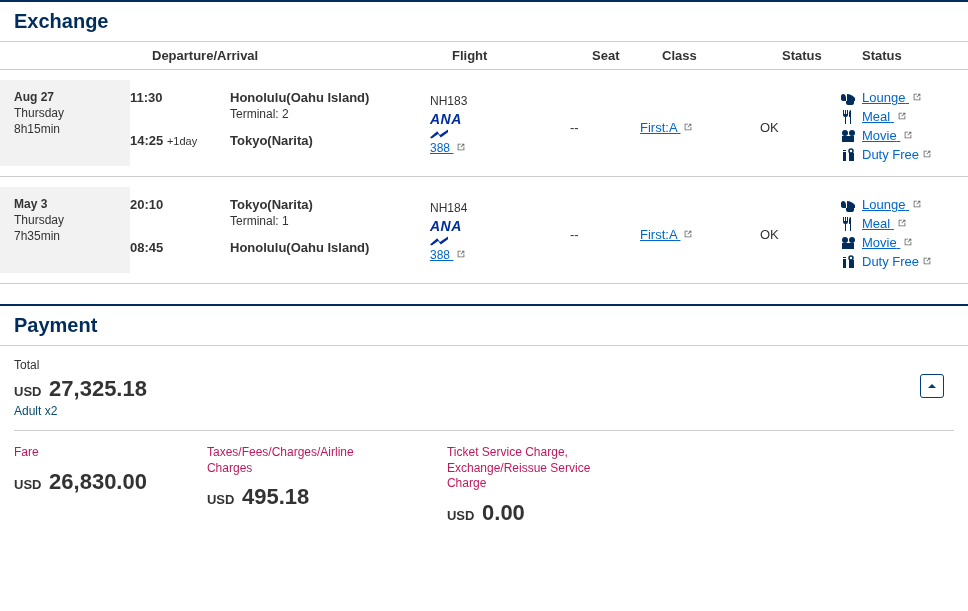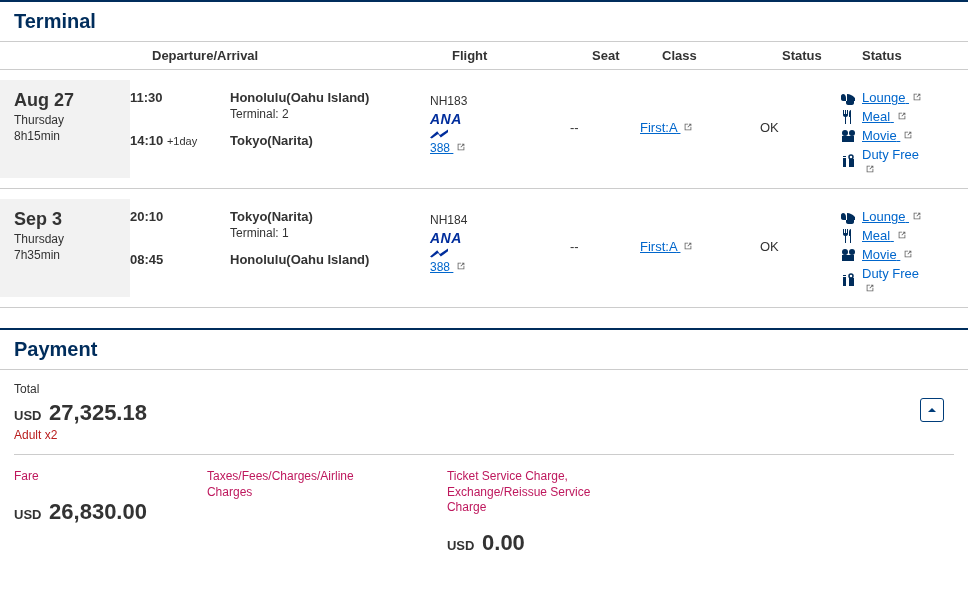--- a/index.html
+++ b/index.html
@@ -29,21 +29,21 @@
     grid-template-columns: 130px 100px 200px 140px 70px 120px 80px auto;
     padding: 10px 0 10px 0;
     border-bottom: 1px solid #ccc;
     align-items: start;
   }
   .seg-date-col {
     background: #f2f2f2;
     padding: 10px 0 30px 14px;
     align-self: stretch;
   }
-  .seg-date-col .date { font-weight: bold; font-size: 18px; color: #333; }
+  .seg-date-col .date { font-weight: bold; font-size: 12px; color: #333; }
   .seg-date-col .dow { font-size: 12px; color: #333; margin-top: 2px; }
   .seg-date-col .dur { font-size: 12px; color: #333; margin-top: 2px; }
 
   .seg-time-col { padding-top: 10px; font-weight: bold; font-size: 13px; }
   .seg-time-col .second-line { margin-top: 28px; }
   .plus-day { font-size: 11px; font-weight: normal; }
 
   .seg-loc-col { padding-top: 10px; font-weight: bold; font-size: 13px; }
   .seg-loc-col .terminal { font-weight: normal; font-size: 12px; margin-top: 2px; }
   .seg-loc-col .second-line { margin-top: 12px; }
@@ -56,49 +56,49 @@
   .aircraft-link { font-size: 12px; }
 
   .seat-col, .class-col, .status-col { padding-top: 40px; font-size: 13px; }
   .class-col a { font-size: 13px; }
 
   .service-col { padding-top: 10px; }
   .svc-item { display: flex; align-items: center; margin-bottom: 4px; gap: 6px; text-align: center; }
   .svc-item a { font-size: 13px; }
   .svc-icon { width: 16px; height: 14px; display: inline-flex; align-items: center; justify-content: center; fill: #002d5c; }
   .ext-icon { width: 10px; height: 10px; margin-left: 3px; }
-  .duty-free-wrap { display: inline-flex; flex-direction: column; }
+  .duty-free-wrap { display: inline-flex; flex-direction: row; }
 
   .payment-section { margin-top: 20px; }
   .payment-body { padding: 12px 14px 20px 14px; position: relative; }
   .pay-row1 { padding-bottom: 12px; border-bottom: 1px solid #ccc; position: relative; }
   .total-label { font-size: 12px; color: #333; }
   .big-price { font-size: 13px; color: #333; margin-top: 4px; }
   .big-price .cur { font-size: 13px; font-weight: bold; }
   .big-price .amt { font-size: 22px; font-weight: bold; margin-left: 4px; }
-  .pax-line { font-size: 12px; color: #b91c1c; margin-top: 2px; }
+  .pax-line { font-size: 12px; color: #0c4a6e; margin-top: 2px; }
   .toggle-btn {
     position: absolute; right: 10px; top: 16px;
     width: 24px; height: 24px;
     border: 1px solid #003d7a; border-radius: 3px;
     background: #fff; cursor: pointer;
     display: flex; align-items: center; justify-content: center;
   }
   .toggle-btn svg { width: 10px; height: 10px; fill: #003d7a; }
 
   .pay-row2 { display: flex; gap: 0; padding-top: 14px; }
   .pay-col { margin-right: 60px; }
   .pay-col-label { font-size: 12px; color: #be185d; max-width: 180px; line-height: 1.3; }
-  .pay-col .big-price { margin-top: 14px; }
+  .pay-col .big-price { margin-top: 8px; }
 </style>
 </head>
 <body>
 
 <div class="section-header">
-  <h2>Terminal</h2>
+  <h2>Exchange</h2>
 </div>
 
 <div class="itin-header-row">
   <div></div>
   <div style="grid-column: span 2;">Departure/Arrival</div>
   <div>Flight</div>
   <div>Seat</div>
   <div>Class</div>
   <div>Status</div>
   <div>Status</div>
@@ -106,21 +106,21 @@
 
 <div class="seg-row">
   <div class="seg-date-col">
     <div class="date">Aug 27</div>
     <div class="dow">Thursday</div>
     <div class="dur">8h15min</div>
   </div>
   <div class="seg-time-col">
     <div>11:30</div>
     <div class="second-line">
-      <span>14:10</span>
+      <span>14:25</span>
       <span class="plus-day">+1day</span>
     </div>
   </div>
   <div class="seg-loc-col">
     <div>Honolulu(Oahu Island)</div>
     <div class="terminal">Terminal: 2</div>
     <div class="second-line">Tokyo(Narita)</div>
   </div>
   <div class="flight-col">
     <div class="flight-num">NH183</div>
@@ -194,21 +194,21 @@
             <svg class="ext-icon" viewBox="0 0 12 12" style="margin-top:2px;">
               <path d="M2 2h4v1H3v6h6V6h1v4H2V2zm5 0h3v3h-1V3.7L6 6.7 5.3 6 8.3 3H7V2z" fill="#666"></path>
             </svg>
           </span></a>
     </div>
   </div>
 </div>
 
 <div class="seg-row">
   <div class="seg-date-col">
-    <div class="date">Sep 3</div>
+    <div class="date">May 3</div>
     <div class="dow">Thursday</div>
     <div class="dur">7h35min</div>
   </div>
   <div class="seg-time-col">
     <div>20:10</div>
     <div class="second-line">
       <span>08:45</span>
       <span class="plus-day"></span>
     </div>
   </div>
@@ -315,20 +315,24 @@
     <div class="pay-row2">
       <div class="pay-col">
         <div class="pay-col-label">Fare</div>
         <div class="big-price">
           <span class="cur">USD</span>
           <span class="amt">26,830.00</span>
         </div>
       </div>
       <div class="pay-col">
         <div class="pay-col-label">Taxes/Fees/Charges/Airline Charges</div>
+        <div class="big-price">
+          <span class="cur">USD</span>
+          <span class="amt">495.18</span>
+        </div>
       </div>
       <div class="pay-col">
         <div class="pay-col-label">Ticket Service Charge, Exchange/Reissue Service Charge</div>
         <div class="big-price">
           <span class="cur">USD</span>
           <span class="amt">0.00</span>
         </div>
       </div>
     </div>
   </div>

